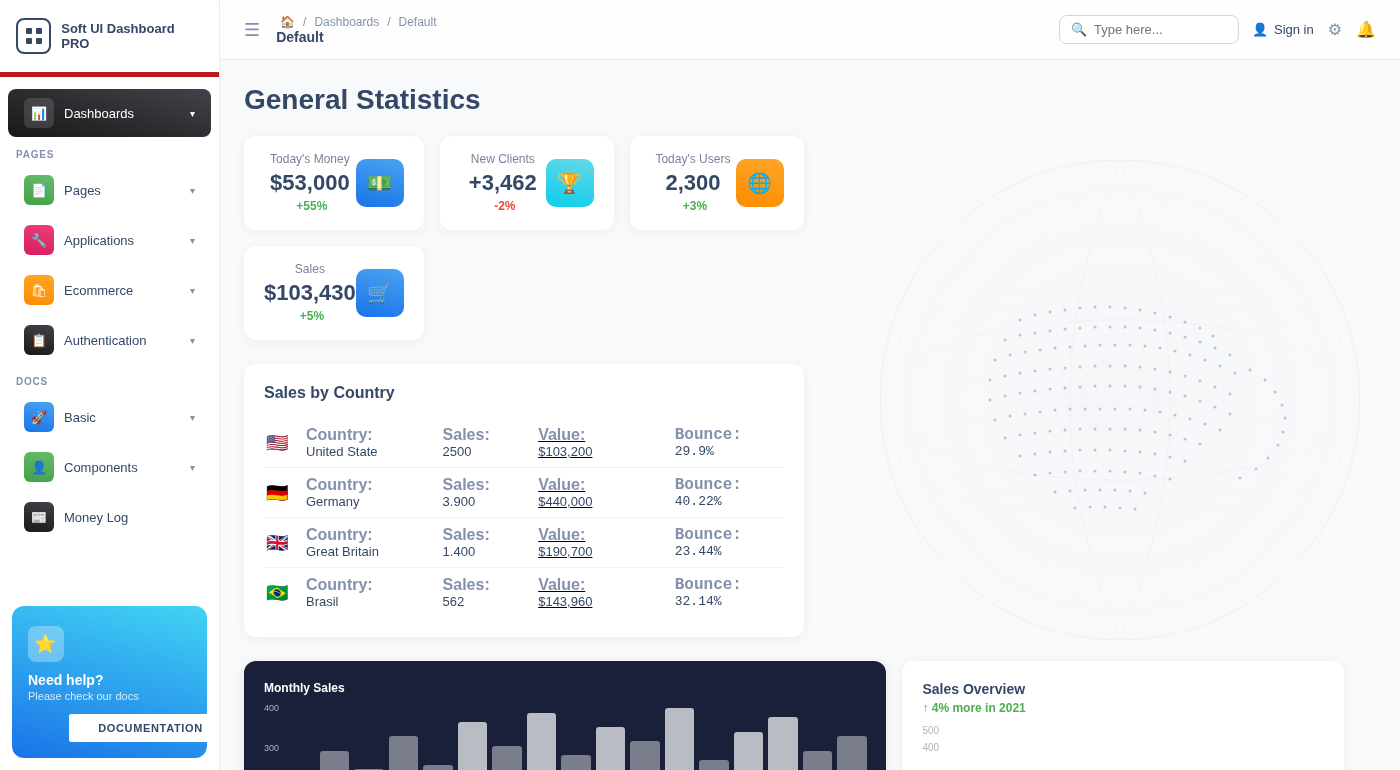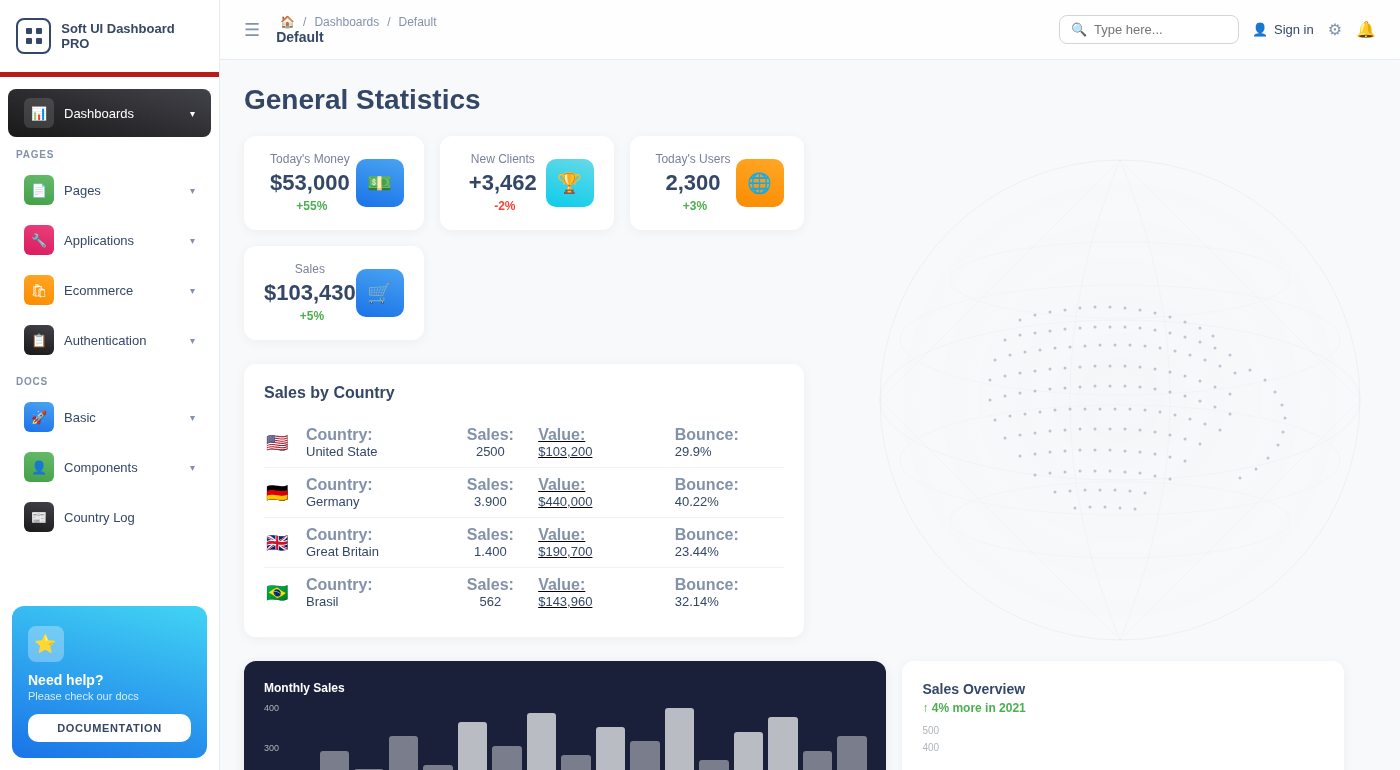--- a/index.html
+++ b/index.html
@@ -86,28 +86,29 @@
       display: flex; align-items: center; justify-content: center;
       color: #fff; font-size: 18px;
       margin-bottom: 10px;
     }
     .help-title { color: #fff; font-size: 14px; font-weight: 700; margin-bottom: 2px; }
     .help-sub { color: rgba(255,255,255,0.8); font-size: 11px; margin-bottom: 12px; }
     .help-btn {
       background: #fff;
       color: #344767;
       border: none;
-      border-radius: 10px;
+      border-radius: 2px;
       padding: 8px 0;
       width: 100%;
       font-size: 11px;
       font-weight: 700;
       letter-spacing: 0.06em;
       cursor: pointer;
       text-transform: uppercase;
+      margin-left: 41px;
     }
 
     
     .main {
       flex: 1;
       display: flex;
       flex-direction: column;
       overflow: hidden;
     }
 
@@ -236,23 +237,23 @@
     }
     .country-row:last-child { border-bottom: none; }
     .country-flag {
       width: 28px; height: 20px; border-radius: 3px; margin-right: 14px;
       font-size: 18px; display: flex; align-items: center; justify-content: center;
       flex-shrink: 0;
     }
     .country-col { flex: 1; }
     .country-col-label { font-size: 16px; color: #8392ab; font-weight: 600; }
     .country-col-value { font-size: 13px; color: #344767; font-weight: 500; }
-    .col-sales { flex: 0.7; text-align: center; }
+    .col-sales { flex: 0.7; }
     .col-value { flex: 1; text-decoration: underline; }
-    .col-bounce { flex: 0.8; }
+    .col-bounce { flex: 0.8; font-family: Liberation Mono, monospace; }
 
     
     .bottom-row {
       display: flex; gap: 16px;
       max-width: 1100px;
     }
     .chart-card {
       background: #1a1f3a;
       border-radius: 12px;
       padding: 20px;
@@ -343,21 +344,21 @@
     </div>
 
     <div class="nav-item">
       <div class="nav-icon" style="background:linear-gradient(195deg,#66BB6A,#43A047);">👤</div>
       <span class="nav-label">Components</span>
       <span class="nav-arrow">▾</span>
     </div>
 
     <div class="nav-item">
       <div class="nav-icon" style="background:linear-gradient(195deg,#42424a,#191919);">📰</div>
-      <span class="nav-label">Country Log</span>
+      <span class="nav-label">Money Log</span>
     </div>
   </div>
 
   <div class="help-card">
     <div class="help-card-star">⭐</div>
     <div class="help-title">Need help?</div>
     <div class="help-sub">Please check our docs</div>
     <button class="help-btn">DOCUMENTATION</button>
   </div>
 </div>

